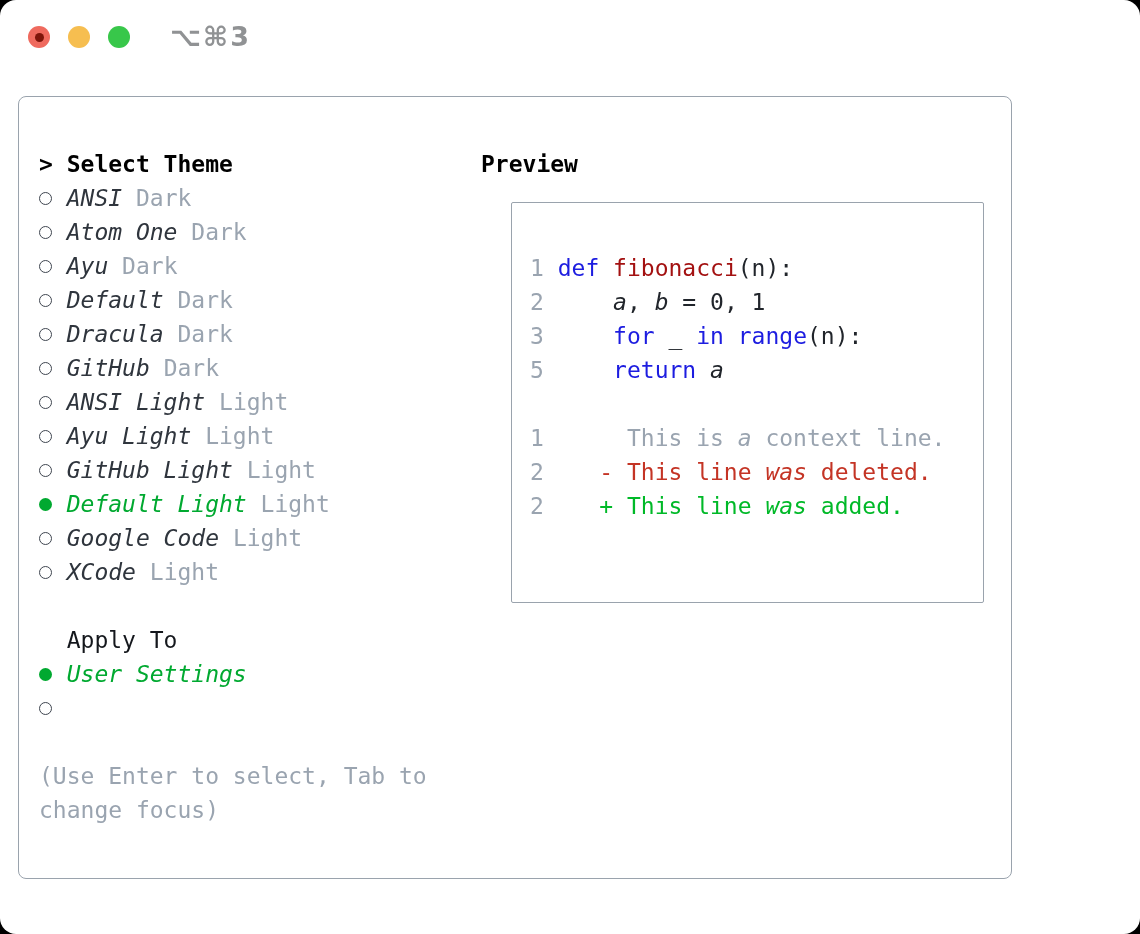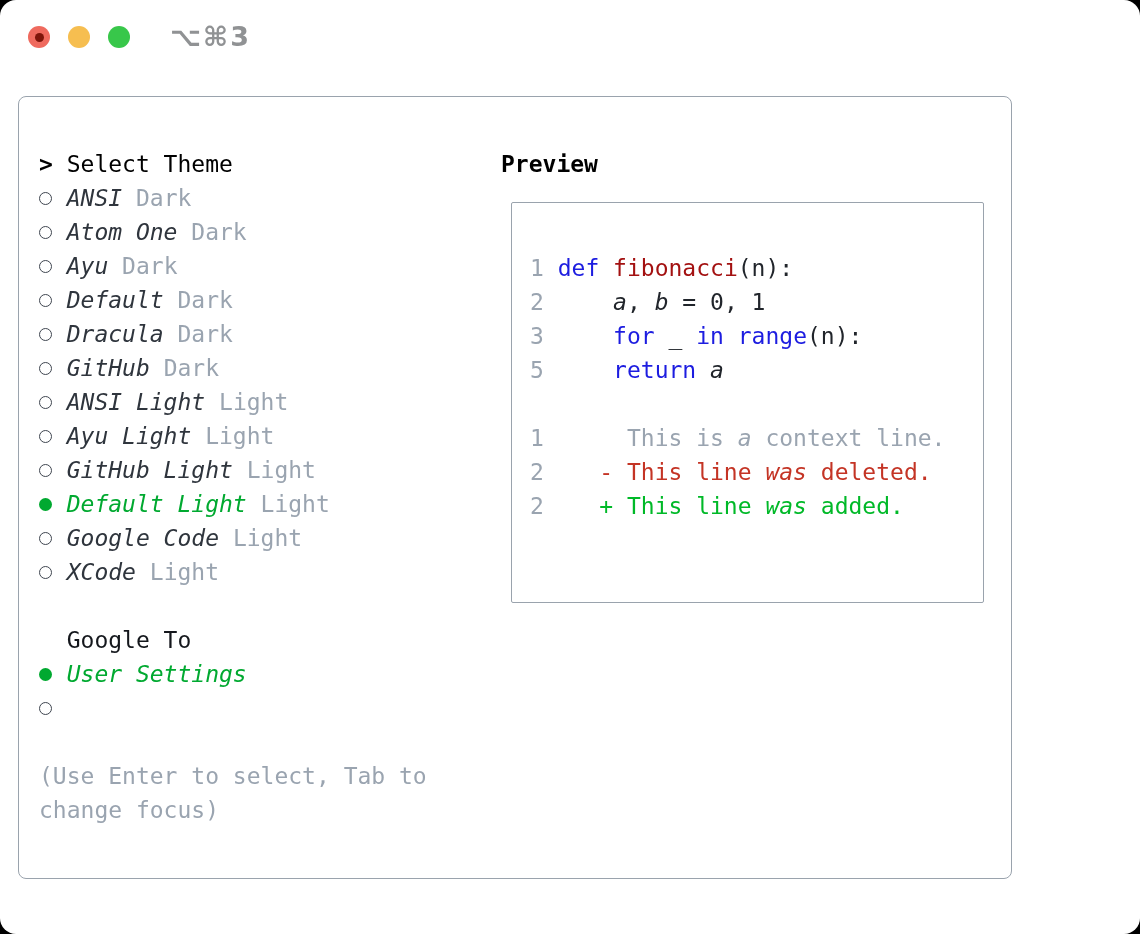--- a/index.html
+++ b/index.html
@@ -57,33 +57,33 @@
     font-size:23px;line-height:34px;color:var(--item-dark);
   }
   .row{display:flex;align-items:center;height:34px;white-space:pre;}
   .row .marker{
     width:2ch;display:flex;align-items:center;justify-content:flex-start;
     flex:none;height:34px;
   }
   .circle{width:13px;height:13px;border-radius:50%;border:1.5px solid #3f4650;box-sizing:border-box;}
   .circle.filled{border:none;background:var(--accent-green);}
   .cursor{font-weight:bold;color:#000;}
-  .hdr{font-weight:normal;color:#000;}
+  .hdr{font-weight:bold;color:#000;}
   .theme-name{color:var(--item-dark);font-style:italic;}
   .theme-name.selected{color:var(--accent-green);}
   .theme-tag{color:var(--muted);}
   .apply-hdr{color:#14171c;}
   .spacer34{height:34px;}
   .hint{
     margin-top:34px;width:432px;color:var(--muted);
     font-size:23px;line-height:34px;white-space:normal;
   }
   
   .preview-header{
-    position:absolute;left:482px;top:50px;
+    position:absolute;left:462px;top:50px;
     font-size:23px;line-height:34px;font-weight:bold;color:#000;white-space:pre;text-align:right;
   }
   .preview-box{
     position:absolute;left:492px;top:105px;width:473px;height:401px;
     border:1.5px solid var(--border-gray);border-radius:2px;background:#fff;
     box-sizing:border-box;overflow:hidden;
   }
   .code-area{padding:48px 0 0 18px;font-size:23px;line-height:34px;}
   .cline{white-space:pre;height:34px;}
   .lnum{color:var(--muted);}
@@ -134,21 +134,21 @@
           <div class="row"><span class="marker"><span class="circle"></span></span><span style="white-space: pre;"><span class="theme-name">GitHub Light</span> <span class="theme-tag">Light</span></span></div>
           <div class="row"><span class="marker"><span class="circle filled"></span></span><span style="white-space: pre;"><span class="theme-name selected">Default Light</span> <span class="theme-tag">Light</span></span></div>
           <div class="row"><span class="marker"><span class="circle"></span></span><span style="white-space: pre;"><span class="theme-name">Google Code</span> <span class="theme-tag">Light</span></span></div>
           <div class="row"><span class="marker"><span class="circle"></span></span><span style="white-space: pre;"><span class="theme-name">XCode</span> <span class="theme-tag">Light</span></span></div>
         </div>
 
       <div class="spacer34"></div>
 
       <div class="row">
         <span class="marker"></span>
-        <span class="apply-hdr">Google To</span>
+        <span class="apply-hdr">Apply To</span>
       </div>
 
       <div id="apply-list">
           <div class="row"><span class="marker"><span class="circle filled"></span></span><span style="white-space: pre;"><span class="theme-name selected">User Settings</span></span></div>
           <div class="row"><span class="marker"><span class="circle"></span></span></div>
         </div>
 
       <div class="hint">(Use Enter to select, Tab to change focus)</div>
     </div>
 

